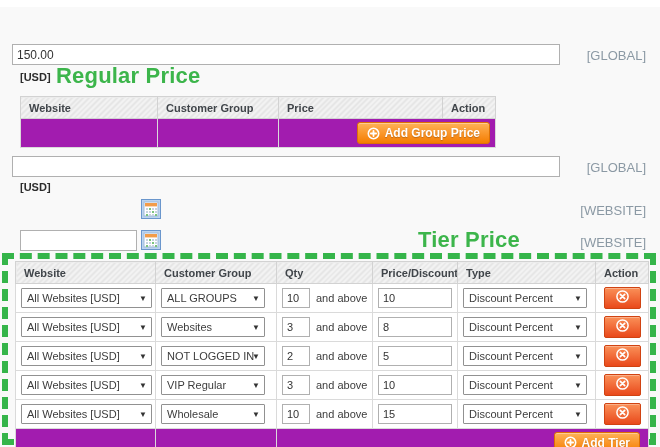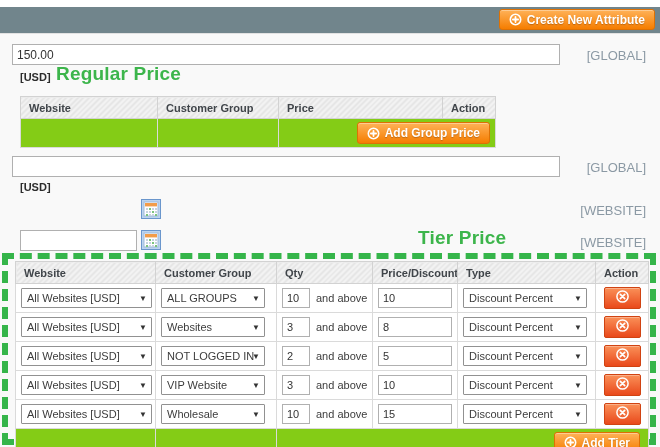--- a/index.html
+++ b/index.html
@@ -29,33 +29,33 @@
   .txt {
     box-sizing:border-box; height:21px; border:1px solid #b0b0b0;
     background:#fff; font:12px "Liberation Sans",sans-serif;
     color:#333; padding:0 4px; position:absolute;
   }
   .input-wide { left:12px; width:548px; }
   .input-date { left:20px; width:117px; }
 
   .scope { position:absolute; right:14px; color:#8b99a4; font-size:13px; }
   .cur { position:absolute; left:20px; font-weight:bold; color:#2c2c2c; font-size:11px; }
-  .green-note { position:absolute; color:#3cb54b; font-weight:bold; font-size:19px; letter-spacing:.2px; }
+  .green-note { position:absolute; color:#3cb54b; font-weight:bold; font-size:22px; letter-spacing:.2px; }
 
   .cal-btn { position:absolute; width:20px; height:20px; padding:0; border:0; background:transparent; cursor:pointer; }
   .cal-btn svg { display:block; }
 
   table.grid { border-collapse:collapse; table-layout:fixed; background:#fff; border:1px solid #c9c9c9; }
   table.grid th {
     background:repeating-linear-gradient(-45deg,#f3f3f3 0 2px,#e5e5e5 2px 4px);
     border:1px solid #d2d2d2; font-weight:bold; text-align:left;
     padding:4px 8px; color:#40454a; font-size:11px; height:13px; overflow:hidden; white-space:nowrap;
   }
   table.grid td { border:1px solid #dadada; padding:3px 5px; overflow:hidden; white-space:nowrap; }
-  td.blue { background:#84cc16; height:19px; }
+  td.blue { background:#a21caf; height:19px; }
   td.btncell { text-align:right; padding-right:12px; }
   th.center, td.center { text-align:center; }
 
   #group-table { position:absolute; left:20px; top:96px; width:475px; }
 
   .tier-box {
     position:absolute; left:2px; top:253px; width:654px; height:192px;
     border:6px dashed #35b54a; box-sizing:border-box;
   }
   #tier-table { position:absolute; left:7px; top:2px; width:633px; }
@@ -84,31 +84,20 @@
     box-shadow:inset 0 1px 0 rgba(255,255,255,.3);
   }
 </style>
 </head>
 <body>
 
 <div class="page">
 
   <div class="white-strip"></div>
 
-  <div class="topbar">
-    <button class="btn-orange btn-create">
-      <span class="ico-plus">
-        <svg width="13" height="13" viewBox="0 0 13 13">
-            <circle cx="6.5" cy="6.5" r="5.2" fill="none" stroke="#fff" stroke-width="1.6"></circle>
-            <path d="M6.5 3.9v5.2M3.9 6.5h5.2" stroke="#fff" stroke-width="1.8" stroke-linecap="round"></path>
-          </svg>
-      </span>
-      <span>Create New Attribute</span>
-    </button>
-  </div>
 
   <input class="txt input-wide" style="top: 44px;" value="150.00">
   <span class="scope" style="top:48px;">[GLOBAL]</span>
   <span class="cur" style="top:71px;">[USD]</span>
   <span class="green-note" style="left:56px; top:63px;">Regular Price</span>
 
   <table class="grid" id="group-table">
     <colgroup>
         <col style="width:137px">
         <col style="width:121px">
@@ -293,21 +282,21 @@
                     <path d="M5.3 5.3l4.4 4.4M9.7 5.3l-4.4 4.4" stroke="#fff" stroke-width="1.7" stroke-linecap="round"></path>
                   </svg></span>
               </button></td>
         </tr>
 
         <tr>
           <td>
               <div class="fselect w-site"><span>All Websites [USD]</span><span class="arr">▼</span></div>
             </td>
           <td>
-              <div class="fselect w-group"><span>VIP Website</span><span class="arr">▼</span></div>
+              <div class="fselect w-group"><span>VIP Regular</span><span class="arr">▼</span></div>
             </td>
           <td>
               <div class="cellflex">
                 <input class="txt qty" value="3" style="">
                 <span class="aa">and above</span>
               </div>
             </td>
           <td><input class="txt pr" value="10" style=""></td>
           <td>
               <div class="fselect w-type"><span>Discount Percent</span><span class="arr">▼</span></div>

